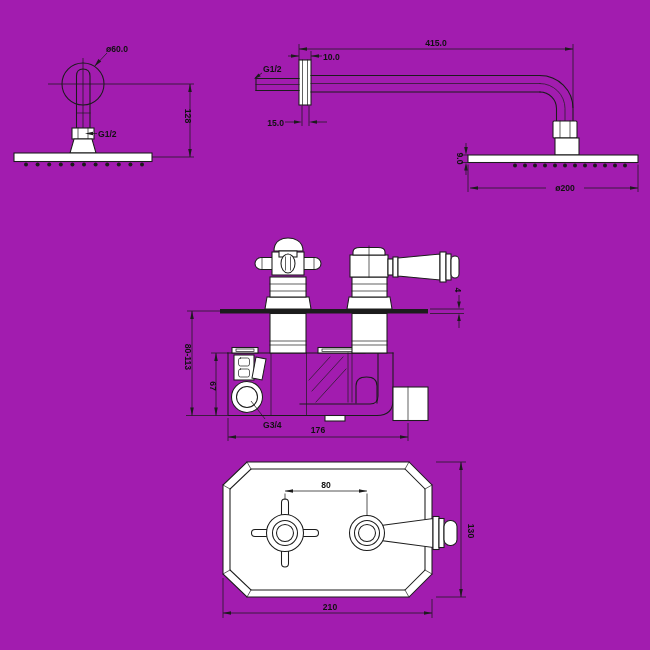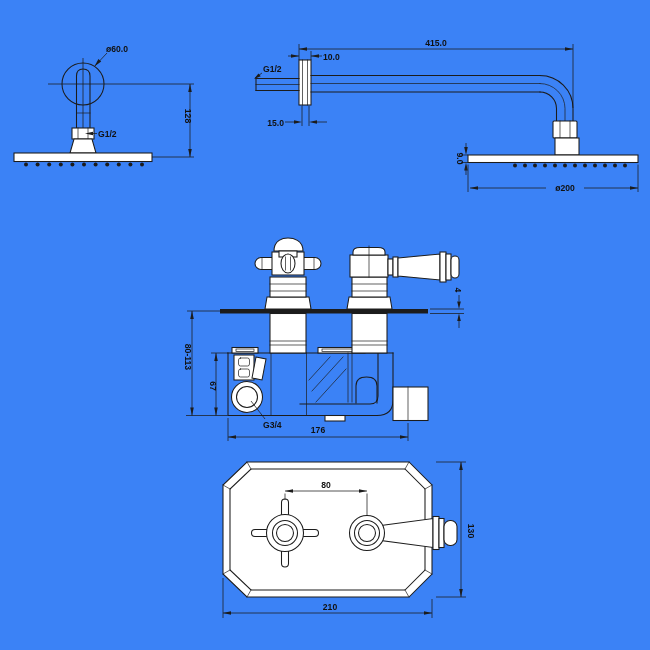--- a/index.html
+++ b/index.html
@@ -1,16 +1,16 @@
 <!DOCTYPE html>
 <html><head>
 <meta charset="utf-8">
 <style>
   html,body{margin:0;padding:0;background:#ffffff;}
-  .stage{position:relative;width:650px;height:650px;background:#3b82f6;overflow:hidden;}
+  .stage{position:relative;width:650px;height:650px;background:#a21caf;overflow:hidden;}
   .ln{stroke:#1c1c1c;stroke-width:1.05;fill:none;stroke-linecap:square;stroke-linejoin:miter;}
   .wfill{fill:#ffffff;}
   .dkfill{fill:#1c1c1c;stroke:none;}
   .thin{stroke-width:0.7;}
   .dim{stroke:#1c1c1c;stroke-width:0.75;fill:none;stroke-linecap:butt;}
   .ah{fill:#1c1c1c;stroke:none;}
   .txt{font-family:"Liberation Sans",sans-serif;font-size:8.6px;font-weight:bold;fill:#111111;}
 </style>
 </head>
 <body>

